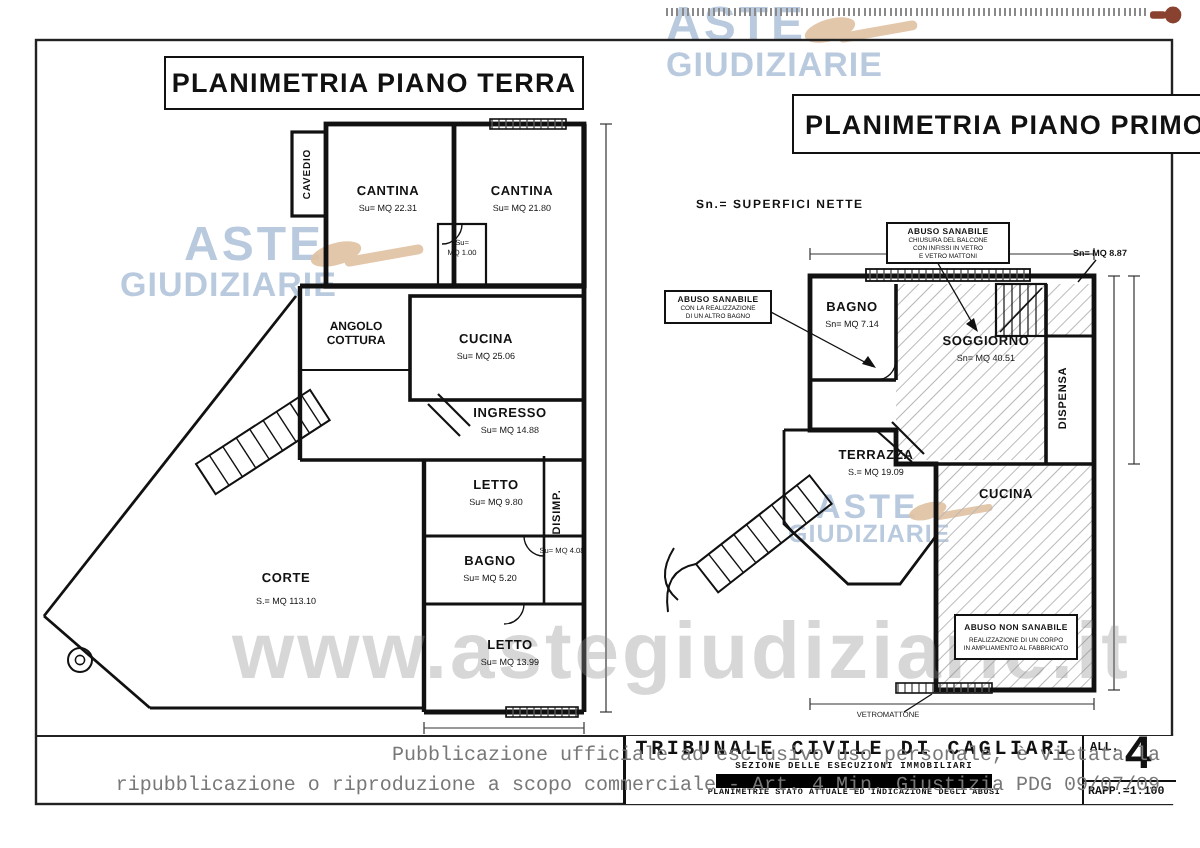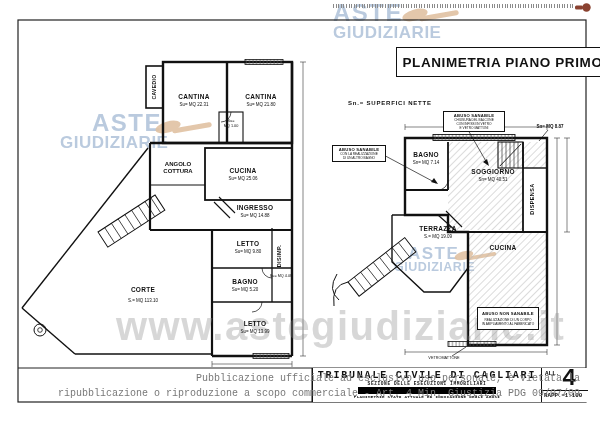--- a/index.html
+++ b/index.html
@@ -236,20 +236,21 @@
         <polygon points="438,184 431,182 434,178" fill="#111" stroke="none"></polygon>
       <line x1="468" y1="130" x2="487" y2="163"></line>
         <polygon points="489,166 483,162 487,159" fill="#111" stroke="none"></polygon>
       <line x1="548" y1="130" x2="539" y2="141"></line>
       <line x1="452" y1="356" x2="466" y2="347"></line>
 
       <line x1="312" y1="368" x2="312" y2="402" stroke-width="1"></line>
     </g>
   </svg>
 
+  <div class="ptitle" style="left:82px;top:28px;width:208px;height:25px;">PLANIMETRIA PIANO TERRA</div>
   <div class="ptitle" style="left:352px;top:47px;width:211px;height:28px;margin-left:44px;">PLANIMETRIA PIANO PRIMO</div>
   <div class="legend" style="left:348px;top:100px;">Sn.= SUPERFICI NETTE</div>
 
   <div class="vlbl" style="left:154px;top:87px;font-size:5px;">CAVEDIO</div>
   <div class="lbl" style="left:194px;top:100px;">
     <div class="rn">CANTINA</div>
     <div class="rv">Su= MQ 22.31</div>
   </div>
   <div class="lbl" style="left:261px;top:100px;">
     <div class="rn">CANTINA</div>

